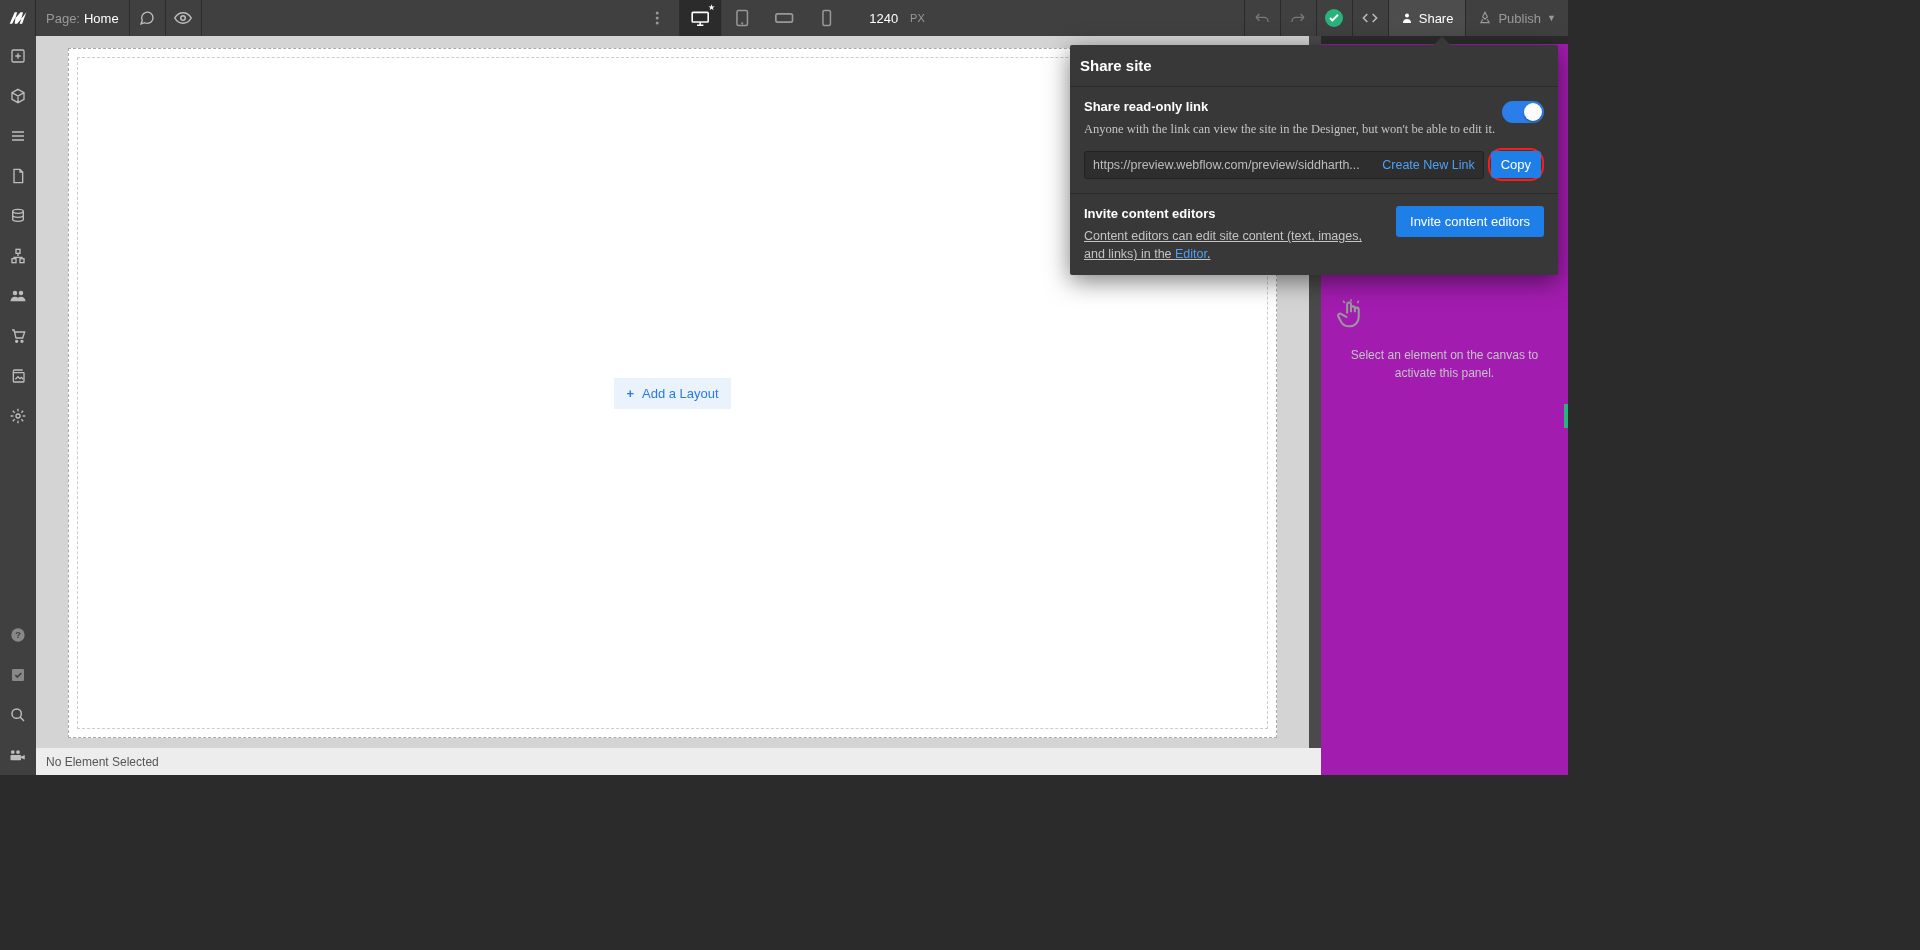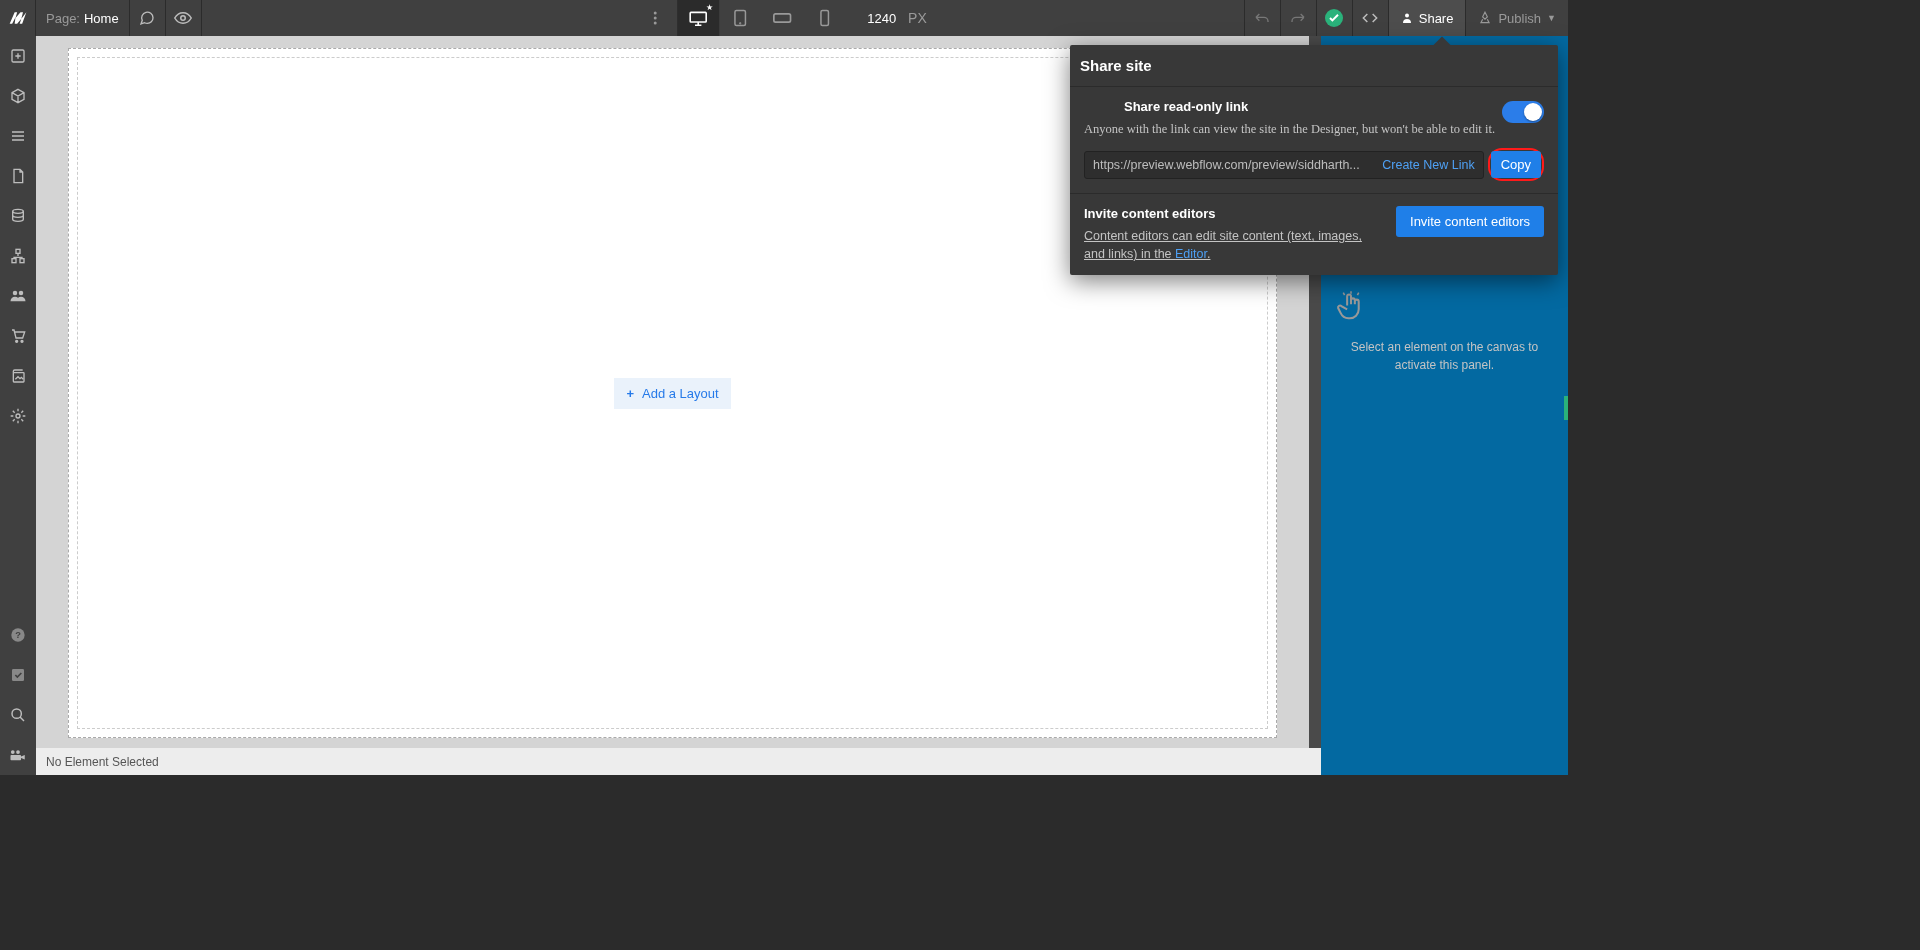--- a/index.html
+++ b/index.html
@@ -14,21 +14,21 @@
 .page-segment .label { color:#999; margin-right:4px; }
 .page-segment .value { color:#fff; }
 .tb-iconbtn { width:36px; height:36px; display:flex; align-items:center; justify-content:center; border-right:1px solid #2b2b2b; cursor:pointer; }
 .tb-center { position:absolute; left:50%; transform:translateX(-50%); display:flex; align-items:center; height:36px; }
 .more-dots { width:28px; display:flex; align-items:center; justify-content:center; color:#999; }
 .breakpoints { display:flex; height:36px; align-items:center; margin:0 8px; }
 .bp { width:42px; height:36px; display:flex; align-items:center; justify-content:center; color:#999; cursor:pointer; position:relative; }
 .bp.active { background:#2b2b2b; color:#fff; }
 .bp .star { position:absolute; top:3px; right:6px; font-size:8px; color:#fff; }
 .canvas-size { display:flex; align-items:center; font-size:13px; color:#fff; margin-left:14px; }
-.canvas-size .px { color:#999; margin-left:12px; font-size:14px; }
+.canvas-size .px { color:#999; margin-left:12px; font-size:11px; }
 .tb-right { margin-left:auto; display:flex; align-items:center; height:100%; }
 .tb-right .tb-iconbtn { border-left:1px solid #2b2b2b; border-right:none; }
 .undo, .redo { color:#777; }
 .check-badge { background:#2ab27b; width:18px; height:18px; border-radius:50%; display:flex; align-items:center; justify-content:center; color:#fff; font-size:11px; }
 .tb-textbtn { display:flex; align-items:center; padding:0 12px; height:36px; border-left:1px solid #2b2b2b; color:#fff; cursor:pointer; gap:6px; }
 .tb-textbtn.publish { color:#999; }
 .tb-textbtn.share { background:#4d4d4d;text-align:center; }
 .code-icon svg { width:16px; height:14px; }
 .chev { font-size:9px; color:#999; }
 
@@ -40,36 +40,36 @@
 
 .canvas-wrap { position:absolute; left:36px; top:36px; right:247px; bottom:27px; background:#2b2b2b; overflow:auto; }
 .canvas-scroll { width:100%; height:100%; background:#d4d4d4; position:relative; display:flex; }
 .canvas-page { margin:12px auto 0 auto; width:95%; max-width:1240px; background:#fff; border:1px dashed #aaa; position:relative; height:690px; }
 .canvas-inner { margin:8px; border:1px dashed #ccc; height:calc(100% - 16px); display:flex; align-items:flex-start; justify-content:center; padding-top:320px; }
 .add-layout-btn { background:#eaf2fb; color:#267ae9; padding:8px 12px; font-size:13px; display:flex; align-items:center; gap:8px; cursor:pointer; }
 .add-layout-btn .plus { font-weight:bold; }
 .canvas-right-scroll { width:12px; background:#4a4a4a; }
 
 
-.rightpanel { position:absolute; right:0; top:36px; bottom:0; width:247px; background:#0369a1; color:#d6d6d6; display:flex; flex-direction:column; align-items:center; padding-top:14px; }
+.rightpanel { position:absolute; right:0; top:44px; bottom:0; width:247px; background:#a21caf; color:#d6d6d6; display:flex; flex-direction:column; align-items:center; padding-top:14px; }
 .rightpanel-empty { text-align:center; padding:0 14px; margin-top:240px; }
 .hand-icon { font-size:28px; color:#999; margin-bottom:12px; }
 .rightpanel-empty p { font-size:12px; color:#c4c4c4; line-height:1.5; }
 .rp-accent { position:absolute; right:0; top:360px; width:4px; height:24px; background:#2ab27b; }
 
 
 .statusbar { position:absolute; left:36px; right:247px; bottom:0; height:27px; background:#ededed; color:#555; font-size:12px; display:flex; align-items:center; padding:0 10px; }
 
 
 .share-popover { position:absolute; top:45px; right:10px; width:488px; background:#383838; color:#d6d6d6; border-radius:2px; box-shadow:0 6px 24px rgba(0,0,0,0.5); z-index:50; }
 .share-popover .arrow { position:absolute; top:-6px; right:110px; width:12px; height:12px; background:#383838; transform:rotate(45deg); }
 .share-header { padding:12px 10px; font-weight:bold; color:#fff; font-size:15px; border-bottom:1px solid #2b2b2b; }
 .share-section { padding:12px 14px; border-bottom:1px solid #2b2b2b; position:relative; }
 .share-section:last-child { border-bottom:none; }
-.share-section h4 { color:#fff; font-size:13px; font-weight:bold; margin-bottom:6px;margin-left:40px; }
+.share-section h4 { color:#fff; font-size:13px; font-weight:bold; margin-bottom:6px; }
 .share-section p { font-size:12.5px; color:#c4c4c4; line-height:1.45;font-family:Liberation Serif, serif; }
 .toggle { position:absolute; right:14px; top:14px; width:42px; height:22px; background:#2b7de9; border-radius:11px; cursor:pointer; }
 .toggle .knob { position:absolute; right:2px; top:2px; width:18px; height:18px; background:#fff; border-radius:50%; box-shadow:0 1px 2px rgba(0,0,0,0.4); }
 .share-link-row { display:flex; align-items:center; gap:4px; margin-top:10px; }
 .link-field { flex:1; background:#2e2e2e; border:1px solid #222; border-radius:3px; padding:6px 8px; font-size:12.5px; color:#bdbdbd; display:flex; align-items:center; white-space:nowrap; overflow:hidden; }
 .link-field .create-new { color:#4ea0f4; margin-left:6px; cursor:pointer; white-space:nowrap; }
 .link-url { overflow:hidden; text-overflow:ellipsis; flex:1; }
 .copy-btn-wrap { border:2px solid #ff1a1a; border-radius:14px; padding:1px; }
 .copy-btn { background:#1f7fe8; color:#fff; padding:6px 10px; border:none; border-radius:3px; font-size:13px; cursor:pointer; }
 .invite-section { display:flex; align-items:flex-start; gap:12px; padding:12px 14px; }

